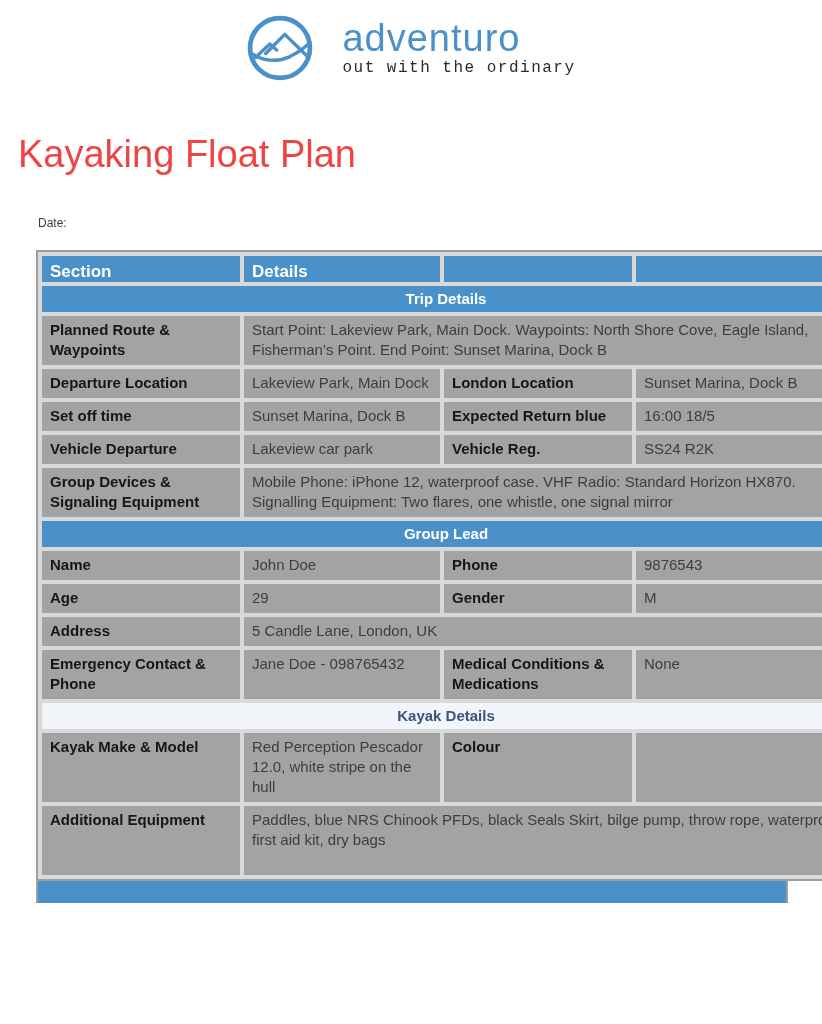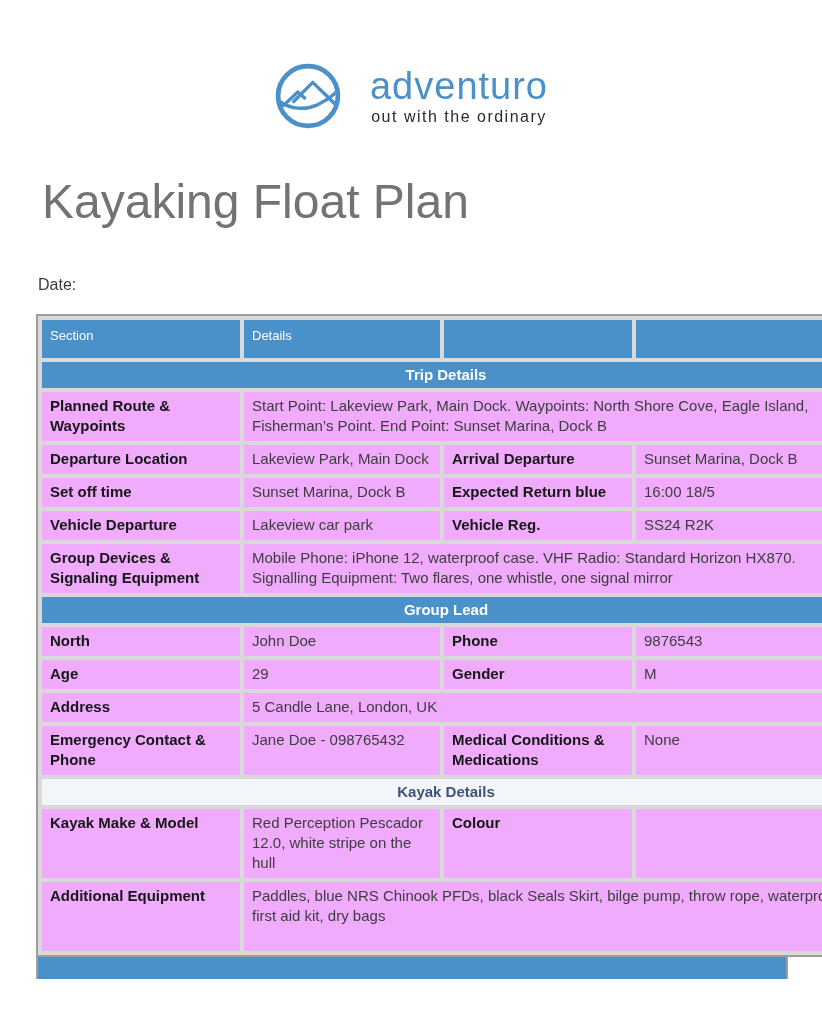--- a/index.html
+++ b/index.html
@@ -12,79 +12,79 @@
     font-family: "Liberation Sans", "DejaVu Sans", sans-serif;
     color: #1b1b1b;
   }
   
   .logo-wrap {
     display: flex;
     justify-content: center;
     align-items: center;
     padding-top: 14px;
     gap: 28px;
-    margin-top: 48px;
   }
   .logo-mark { width: 68px; height: 68px; flex: 0 0 auto; }
   .logo-text { display: flex; flex-direction: column; align-items: flex-start; }
   .brand {
     font-size: 38px;
     line-height: 40px;
     font-weight: 500;
     color: #4a90c9;
     letter-spacing: 1px;
   }
   .tagline {
     font-size: 16px;
     line-height: 19px;
     font-weight: 500;
     color: #2b2b2b;
     letter-spacing: 1.5px;
     margin-top: 1px;
     align-self: center;
+    font-family: Liberation Mono, monospace;
   }
   
   .doc-title {
-    margin: 46px 0 0 42px;
-    font-size: 48px;
+    margin: 46px 0 0 18px;
+    font-size: 38px;
     line-height: 52px;
     font-weight: 500;
-    color: #737373;
+    color: #ef4444;
   }
   .date-line {
-    margin: 48px 0 0 38px;
-    font-size: 16px;
+    margin: 36px 0 0 38px;
+    font-size: 12px;
     color: #3c3c3c;
   }
   
   .plan-table {
     margin: 20px 0 0 36px;
     width: 748px;
     border-collapse: separate;
     border-spacing: 4px;
     background: #d9d9d9;
     border: 2px solid #9e9e9e;
     table-layout: fixed;
   }
   .plan-table td, .plan-table th {
-    background: #f0abfc;
+    background: #a3a3a3;
     padding: 4px 8px 5px 8px;
     vertical-align: top;
     font-size: 15px;
     line-height: 20px;
     text-align: left;
     word-wrap: break-word;
   }
   .plan-table th.blue-head {
     background: #4a90c9;
     color: #ffffff;
-    font-weight: 400;
-    font-size: 13px;
+    font-weight: 700;
+    font-size: 17px;
     padding-top: 6px;
-    padding-bottom: 12px;
+    padding-bottom: 0;
   }
   .col1 { width: 182px; }
   .col2 { width: 180px; margin-top: 20px; }
   .col3 { width: 172px; }
   .col4 { width: 198px; }
   td.section-blue {
     background: #4a90c9;
     color: #ffffff;
     font-weight: 700;
     text-align: center;
@@ -157,21 +157,21 @@
     </tr>
 
     <tr>
       <td class="lbl">Planned Route &amp; Waypoints</td>
       <td class="val" colspan="3">Start Point: Lakeview Park, Main Dock. Waypoints: North Shore Cove, Eagle Island, Fisherman’s Point. End Point: Sunset Marina, Dock B</td>
     </tr>
 
     <tr>
       <td class="lbl">Departure Location</td>
       <td class="val">Lakeview Park, Main Dock</td>
-      <td class="lbl">Arrival Departure</td>
+      <td class="lbl">London Location</td>
       <td class="val">Sunset Marina, Dock B</td>
     </tr>
 
     <tr>
       <td class="lbl">Set off time</td>
       <td class="val">Sunset Marina, Dock B</td>
       <td class="lbl">Expected Return blue</td>
       <td class="val">16:00 18/5</td>
     </tr>
 
@@ -185,21 +185,21 @@
     <tr>
       <td class="lbl">Group Devices &amp; Signaling Equipment</td>
       <td class="val" colspan="3">Mobile Phone: iPhone 12, waterproof case. VHF Radio: Standard Horizon HX870. Signalling Equipment: Two flares, one whistle, one signal mirror</td>
     </tr>
 
     <tr>
       <td class="section-blue" colspan="4">Group Lead</td>
     </tr>
 
     <tr>
-      <td class="lbl">North</td>
+      <td class="lbl">Name</td>
       <td class="val">John Doe</td>
       <td class="lbl">Phone</td>
       <td class="val">9876543</td>
     </tr>
 
     <tr>
       <td class="lbl">Age</td>
       <td class="val">29</td>
       <td class="lbl">Gender</td>
       <td class="val">M</td>

